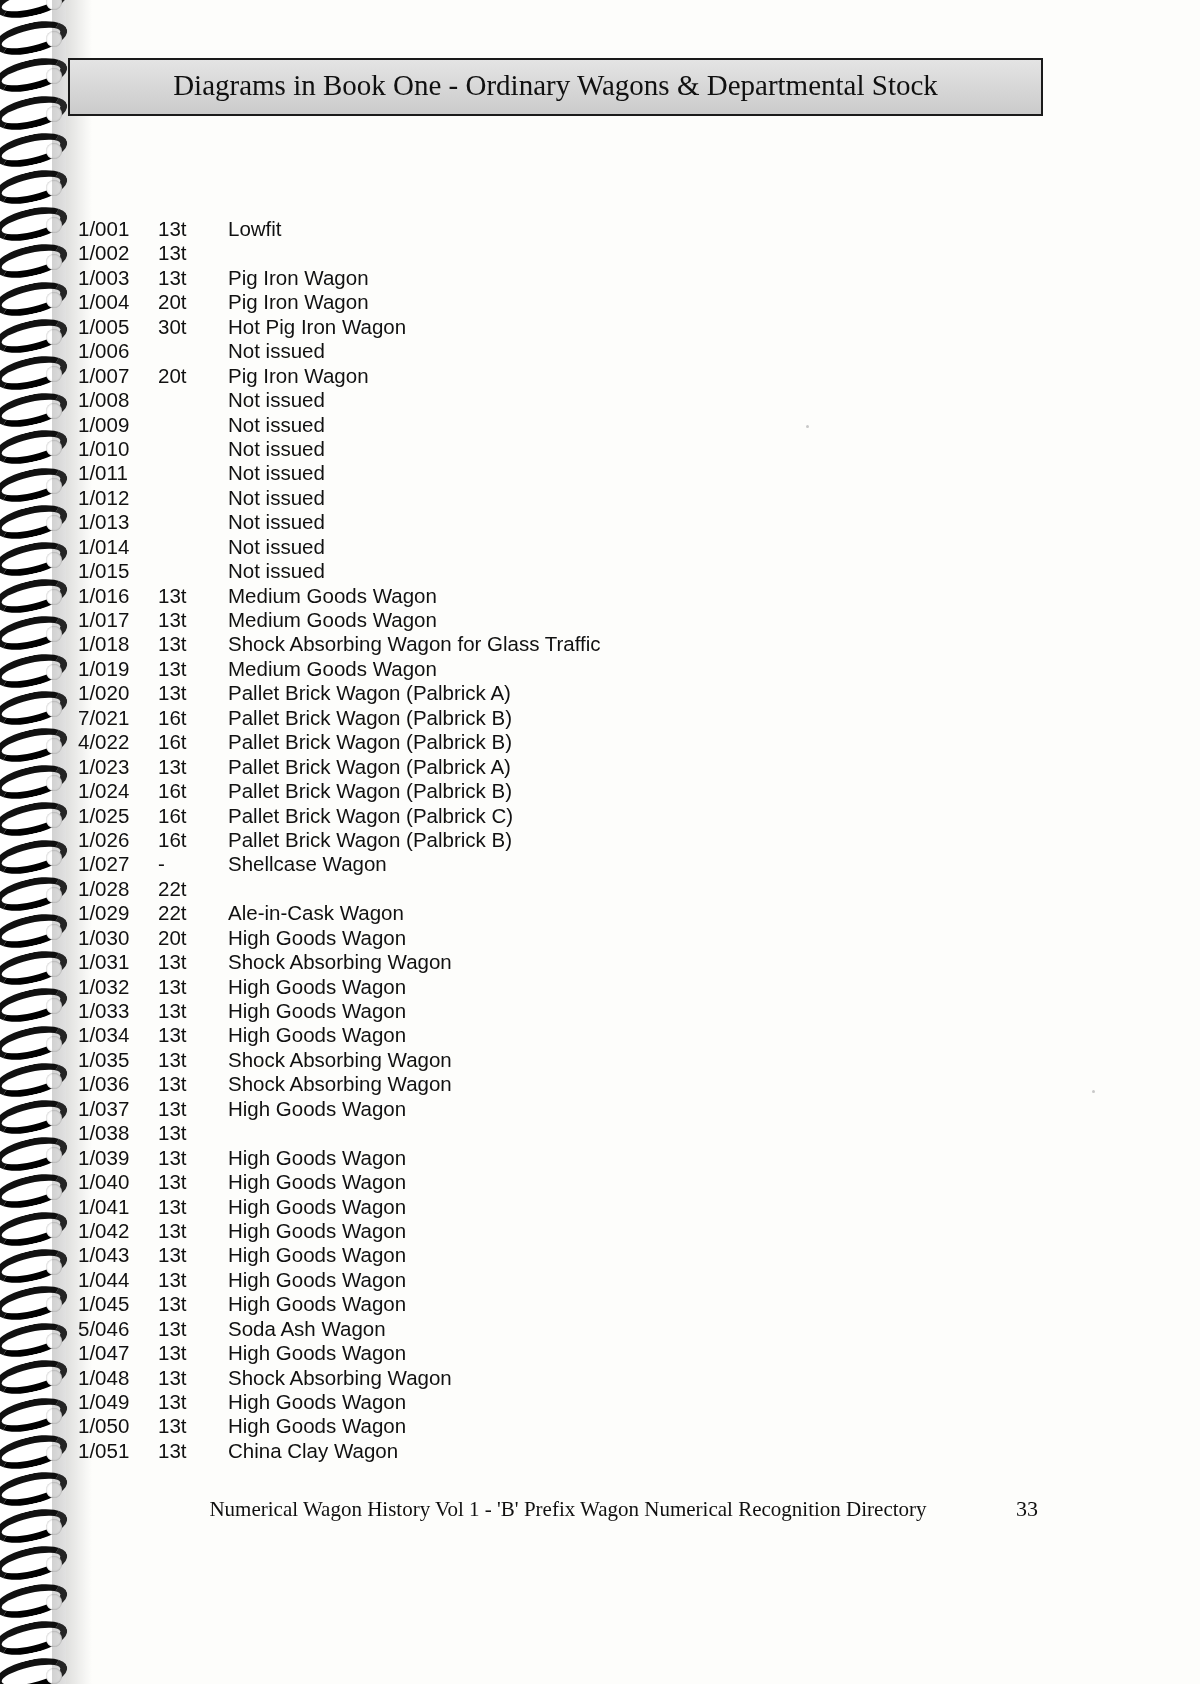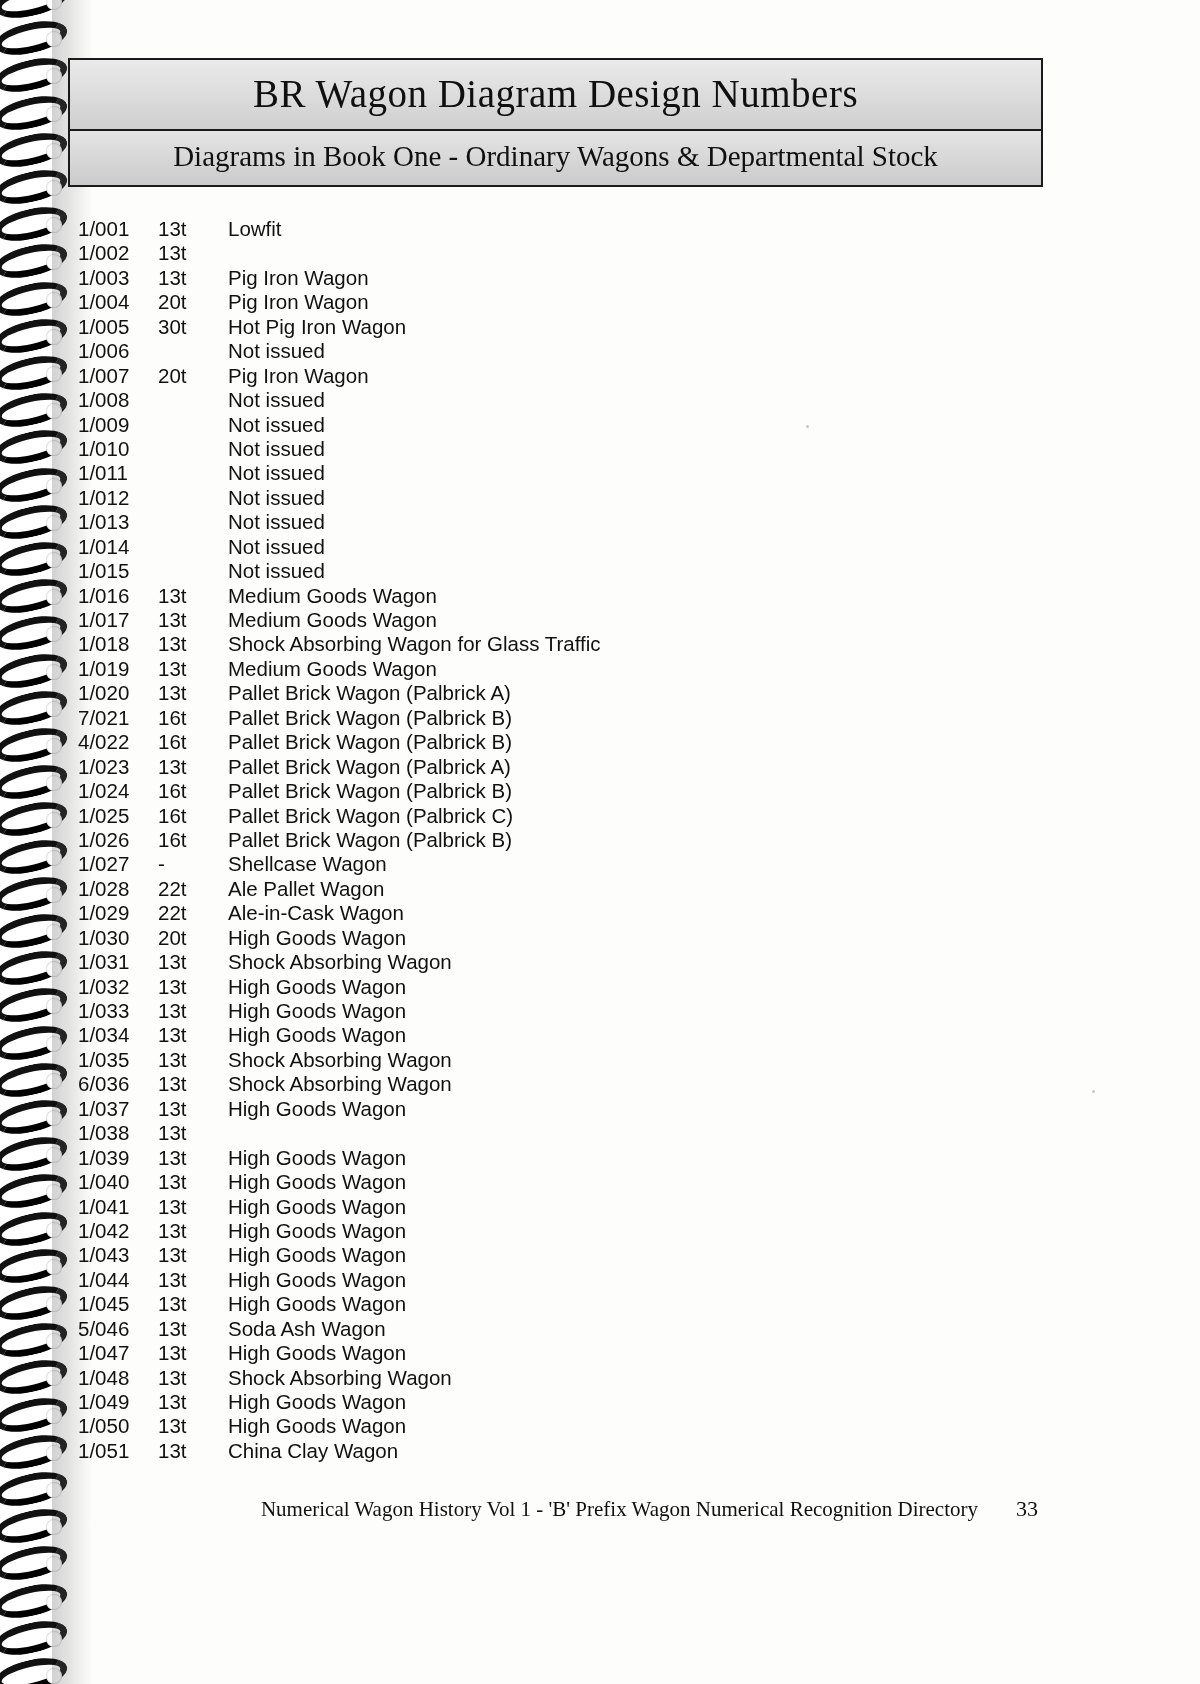--- a/index.html
+++ b/index.html
@@ -134,21 +134,21 @@
     top: 1496px;
     width: 960px;
     display: flex;
     align-items: baseline;
     font-family: "Liberation Serif", serif;
     font-size: 21px;
     color: #101010;
   }
   .footer-text {
     flex: 1 1 auto;
-    text-align: right;
+    text-align: center;
     padding-left: 80px;
   }
   .footer-page {
     flex: 0 0 60px;
     text-align: right;
     font-size: 22px;
   }
 
   
   .speck {
@@ -253,21 +253,20 @@
       <div class="coil" style="top: 1585.6px;"></div>
       <div class="punch" style="top: 1593.6px;"></div>
       <div class="coil" style="top: 1622.8px;"></div>
       <div class="punch" style="top: 1630.8px;"></div>
       <div class="coil" style="top: 1660px;"></div>
       <div class="punch" style="top: 1668px;"></div>
     </div>
   <div class="scan-shadow"></div>
 
   <div class="header-box">
-    <div class="header-title">BR Wagon Diagram Design Numbers</div>
     <div class="header-sub">Diagrams in Book One - Ordinary Wagons &amp; Departmental Stock</div>
   </div>
 
   <div class="listing" id="listing">
       <div class="row">
         <div class="c-num">1/001</div>
         <div class="c-cap">13t</div>
         <div class="c-desc">Lowfit</div>
       </div>
       <div class="row">
@@ -395,21 +394,20 @@
         <div class="c-desc">Pallet Brick Wagon (Palbrick B)</div>
       </div>
       <div class="row">
         <div class="c-num">1/027</div>
         <div class="c-cap">-</div>
         <div class="c-desc">Shellcase Wagon</div>
       </div>
       <div class="row">
         <div class="c-num">1/028</div>
         <div class="c-cap">22t</div>
-        <div class="c-desc">Ale Pallet Wagon</div>
       </div>
       <div class="row">
         <div class="c-num">1/029</div>
         <div class="c-cap">22t</div>
         <div class="c-desc">Ale-in-Cask Wagon</div>
       </div>
       <div class="row">
         <div class="c-num">1/030</div>
         <div class="c-cap">20t</div>
         <div class="c-desc">High Goods Wagon</div>
@@ -433,21 +431,21 @@
         <div class="c-num">1/034</div>
         <div class="c-cap">13t</div>
         <div class="c-desc">High Goods Wagon</div>
       </div>
       <div class="row">
         <div class="c-num">1/035</div>
         <div class="c-cap">13t</div>
         <div class="c-desc">Shock Absorbing Wagon</div>
       </div>
       <div class="row">
-        <div class="c-num">6/036</div>
+        <div class="c-num">1/036</div>
         <div class="c-cap">13t</div>
         <div class="c-desc">Shock Absorbing Wagon</div>
       </div>
       <div class="row">
         <div class="c-num">1/037</div>
         <div class="c-cap">13t</div>
         <div class="c-desc">High Goods Wagon</div>
       </div>
       <div class="row">
         <div class="c-num">1/038</div>

